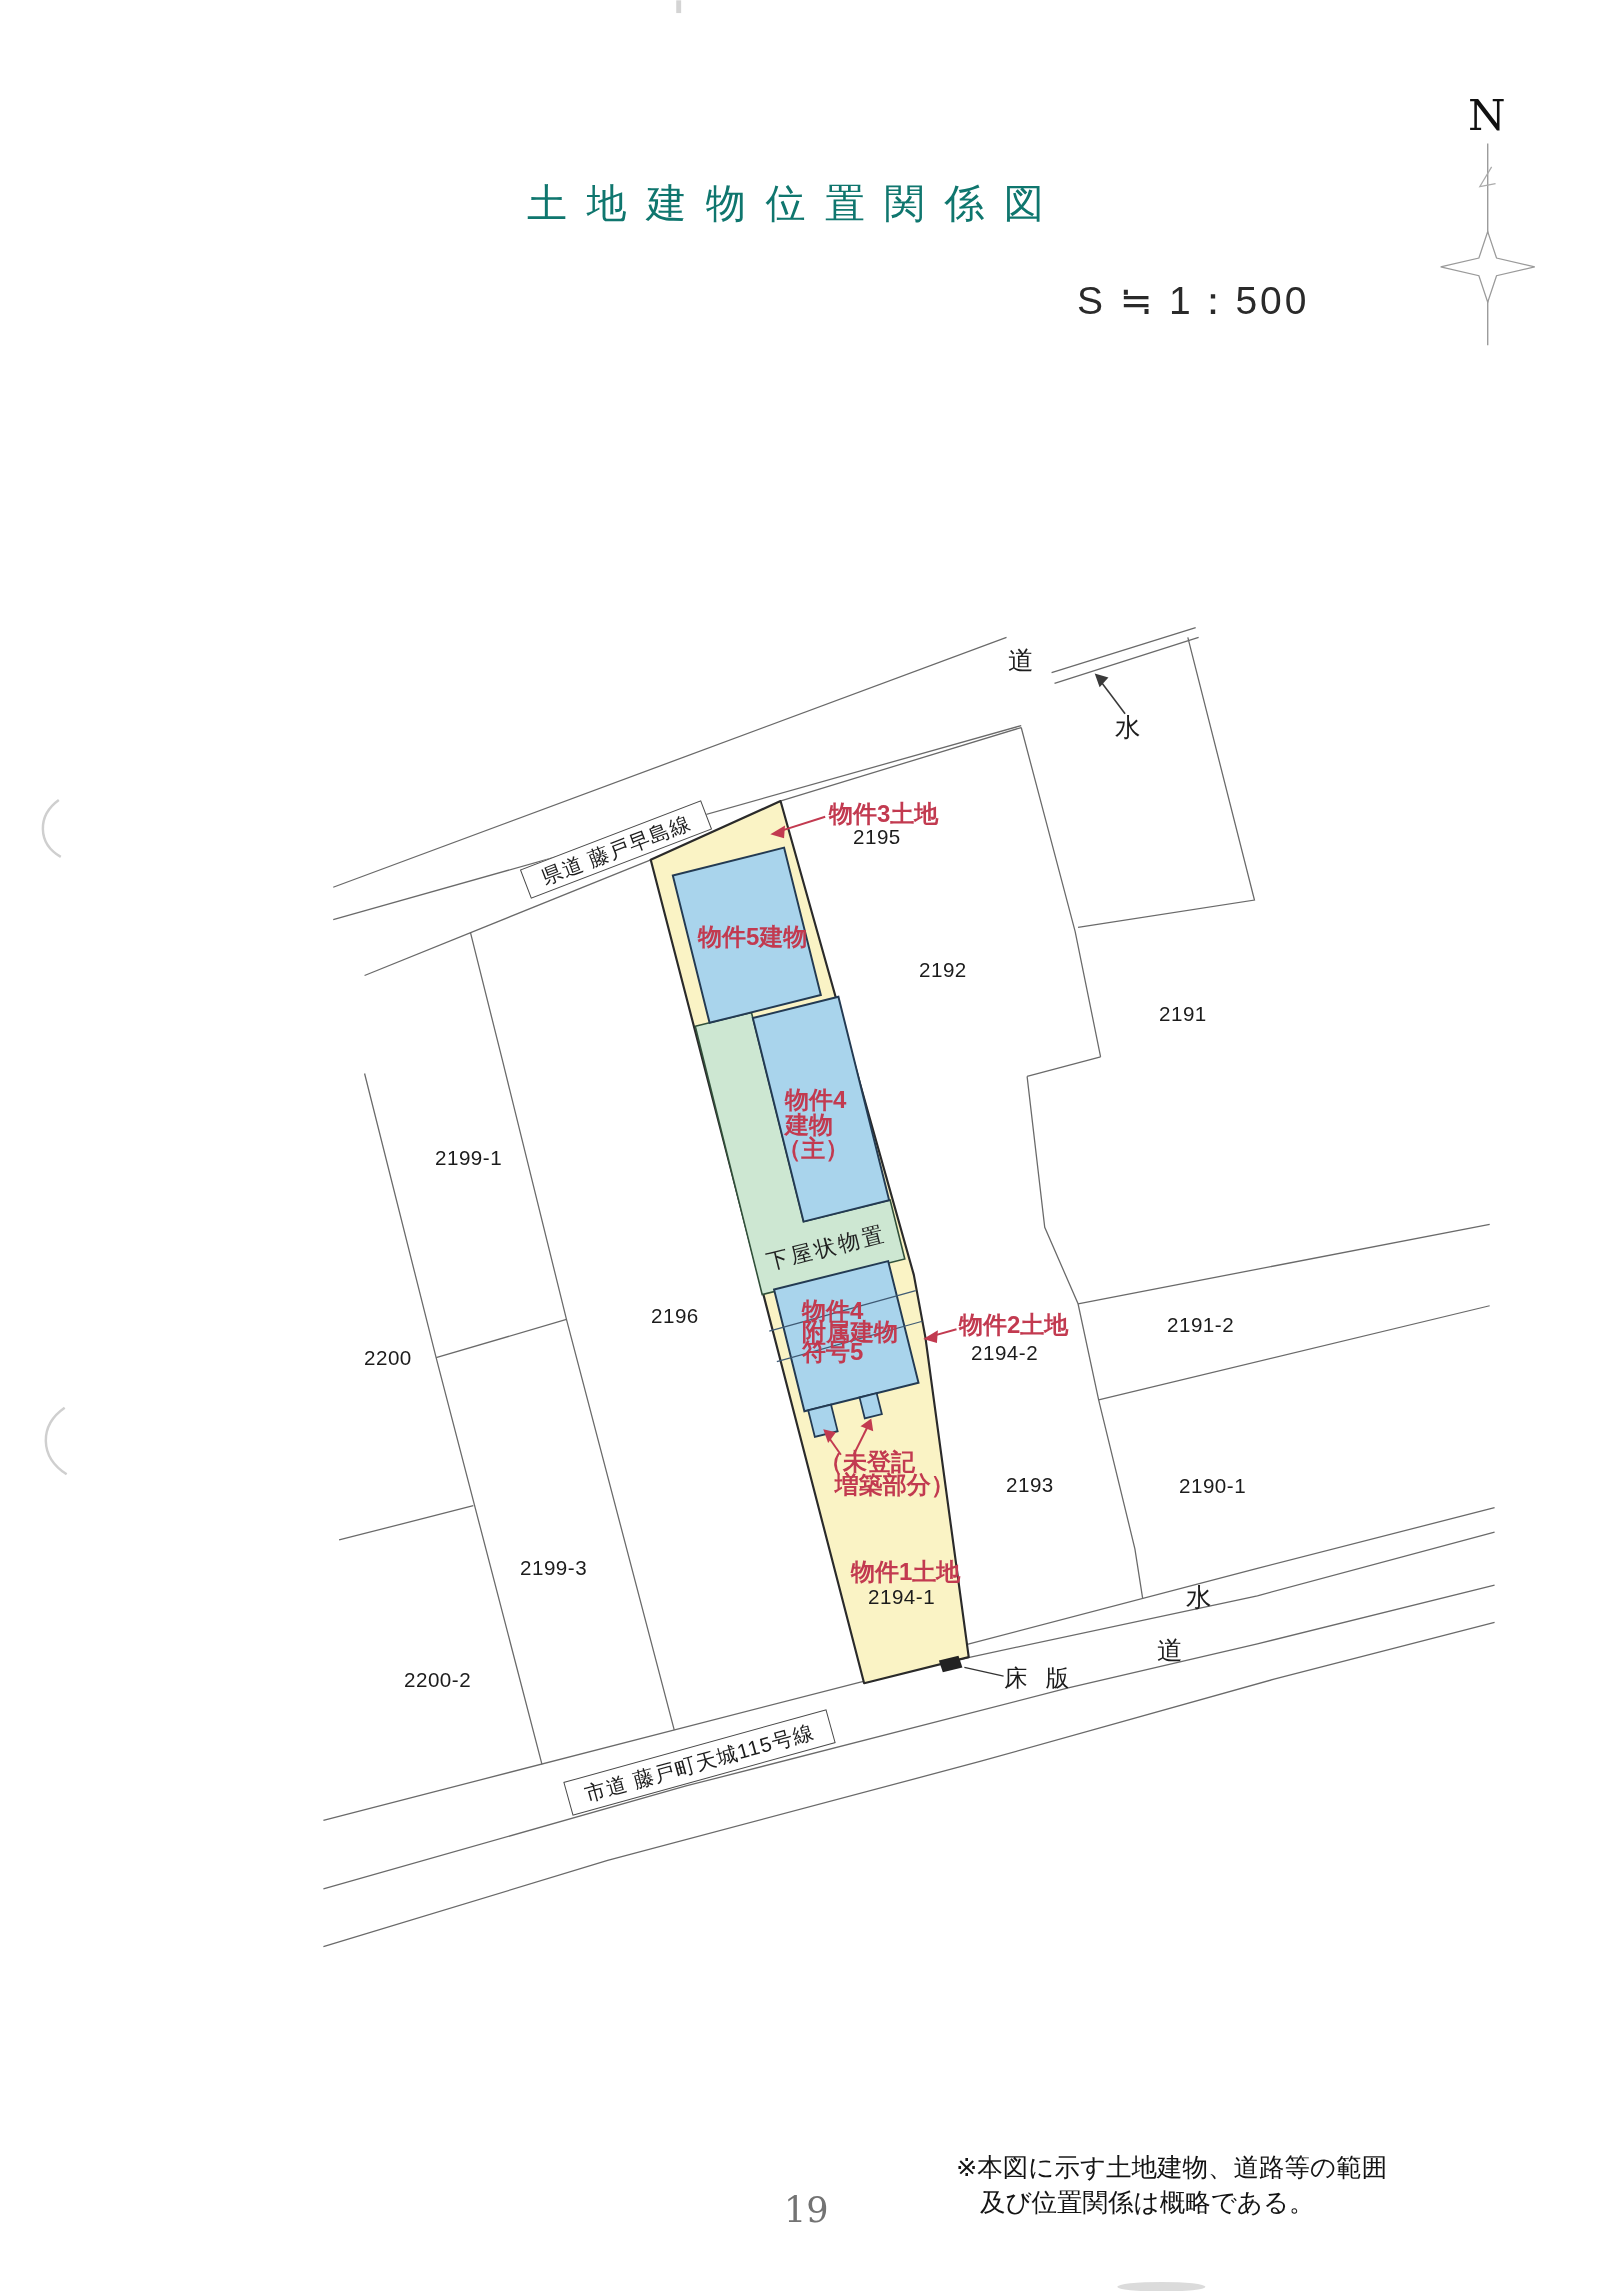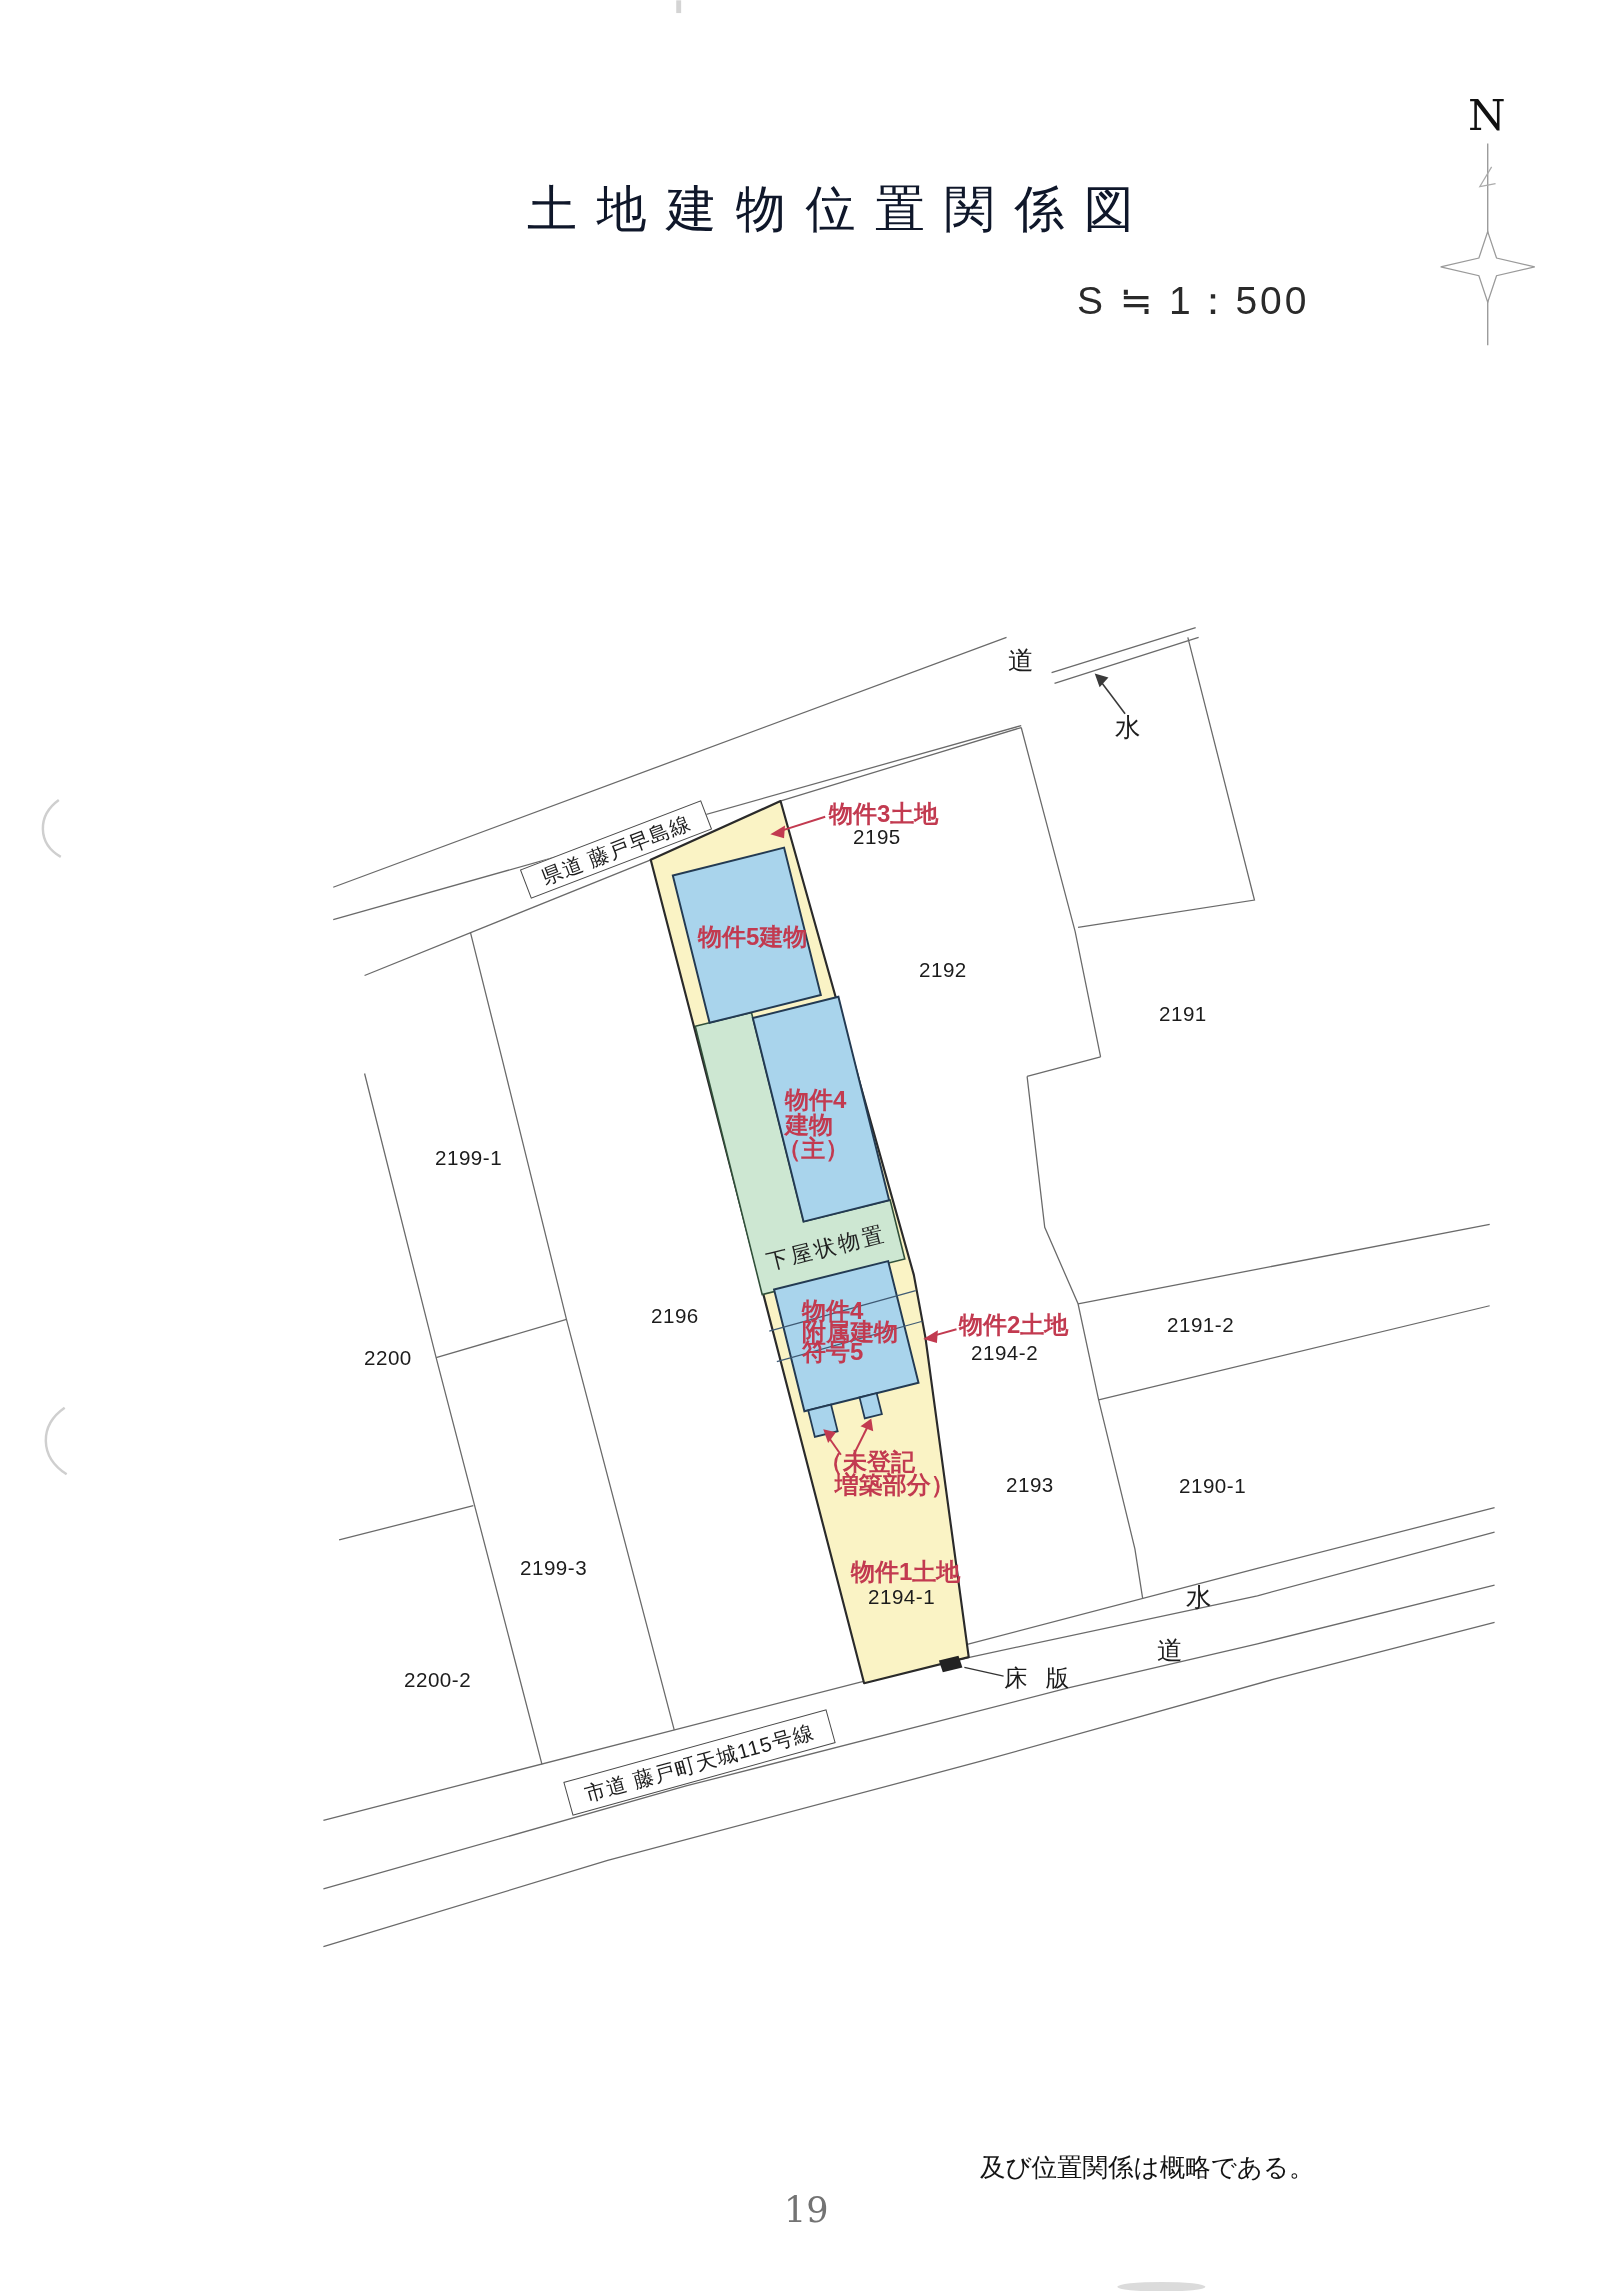--- a/index.html
+++ b/index.html
@@ -1,21 +1,21 @@
 <!DOCTYPE html>
 <html><head>
 <meta charset="utf-8">
 <style>
   html,body{margin:0;padding:0;background:#e8e8e8;}
   #page{
     position:relative;width:1621px;height:2292px;background:#ffffff;
     font-family:"Liberation Sans","DejaVu Sans",sans-serif;overflow:hidden;
   }
   .abs{position:absolute;white-space:nowrap;}
-  .title{font-size:50px;letter-spacing:19.6px;color:#0f172a;font-weight:500;}
+  .title{font-size:40px;letter-spacing:19.6px;color:#0f766e;font-weight:500;}
   .scale{font-size:39px;letter-spacing:2.9px;color:#2a2a2a;margin-left:13px;}
   .north-n{font-size:43px;color:#111;font-family:"DejaVu Serif","Liberation Serif",serif;}
   .pnum{font-size:20.6px;letter-spacing:0.5px;color:#1c1c1c;}
   .red{font-size:24px;font-weight:bold;color:#c23a50;line-height:24.5px;}
   .kchar{font-size:25.5px;color:#1c1c1c;}
   .slab{font-size:23.5px;letter-spacing:5.9px;color:#1c1c1c;}
   .shed{font-size:21.6px;letter-spacing:2.9px;color:#222;transform:rotate(-14deg);transform-origin:center;}
   .roadbox{
     border:1.6px solid #4a4a4a;background:#ffffff;display:flex;align-items:center;justify-content:center;
     font-size:20.6px;color:#1c1c1c;letter-spacing:1px;
@@ -162,18 +162,19 @@
   <div class="abs red z2" style="left:959px;top:1313px;">物件2土地</div>
 
   <div class="abs red z2" style="left:819px;top:1451px;line-height:22.5px;">
     <div>（未登記</div>
     <div style="margin-left:15.7px;">増築部分）</div>
   </div>
 
   <div class="abs red z2" style="left:851px;top:1560px;">物件1土地</div>
 
   <div class="abs note z2" style="left:956px;top:2150px;">
+    <div>※本図に示す土地建物、道路等の範囲</div>
     <div style="margin-left:24px;">及び位置関係は概略である。</div>
   </div>
   <div class="abs pageno z2" style="left:784px;top:2190px;">19</div>
 
 </div>
 
 
 </body></html>

